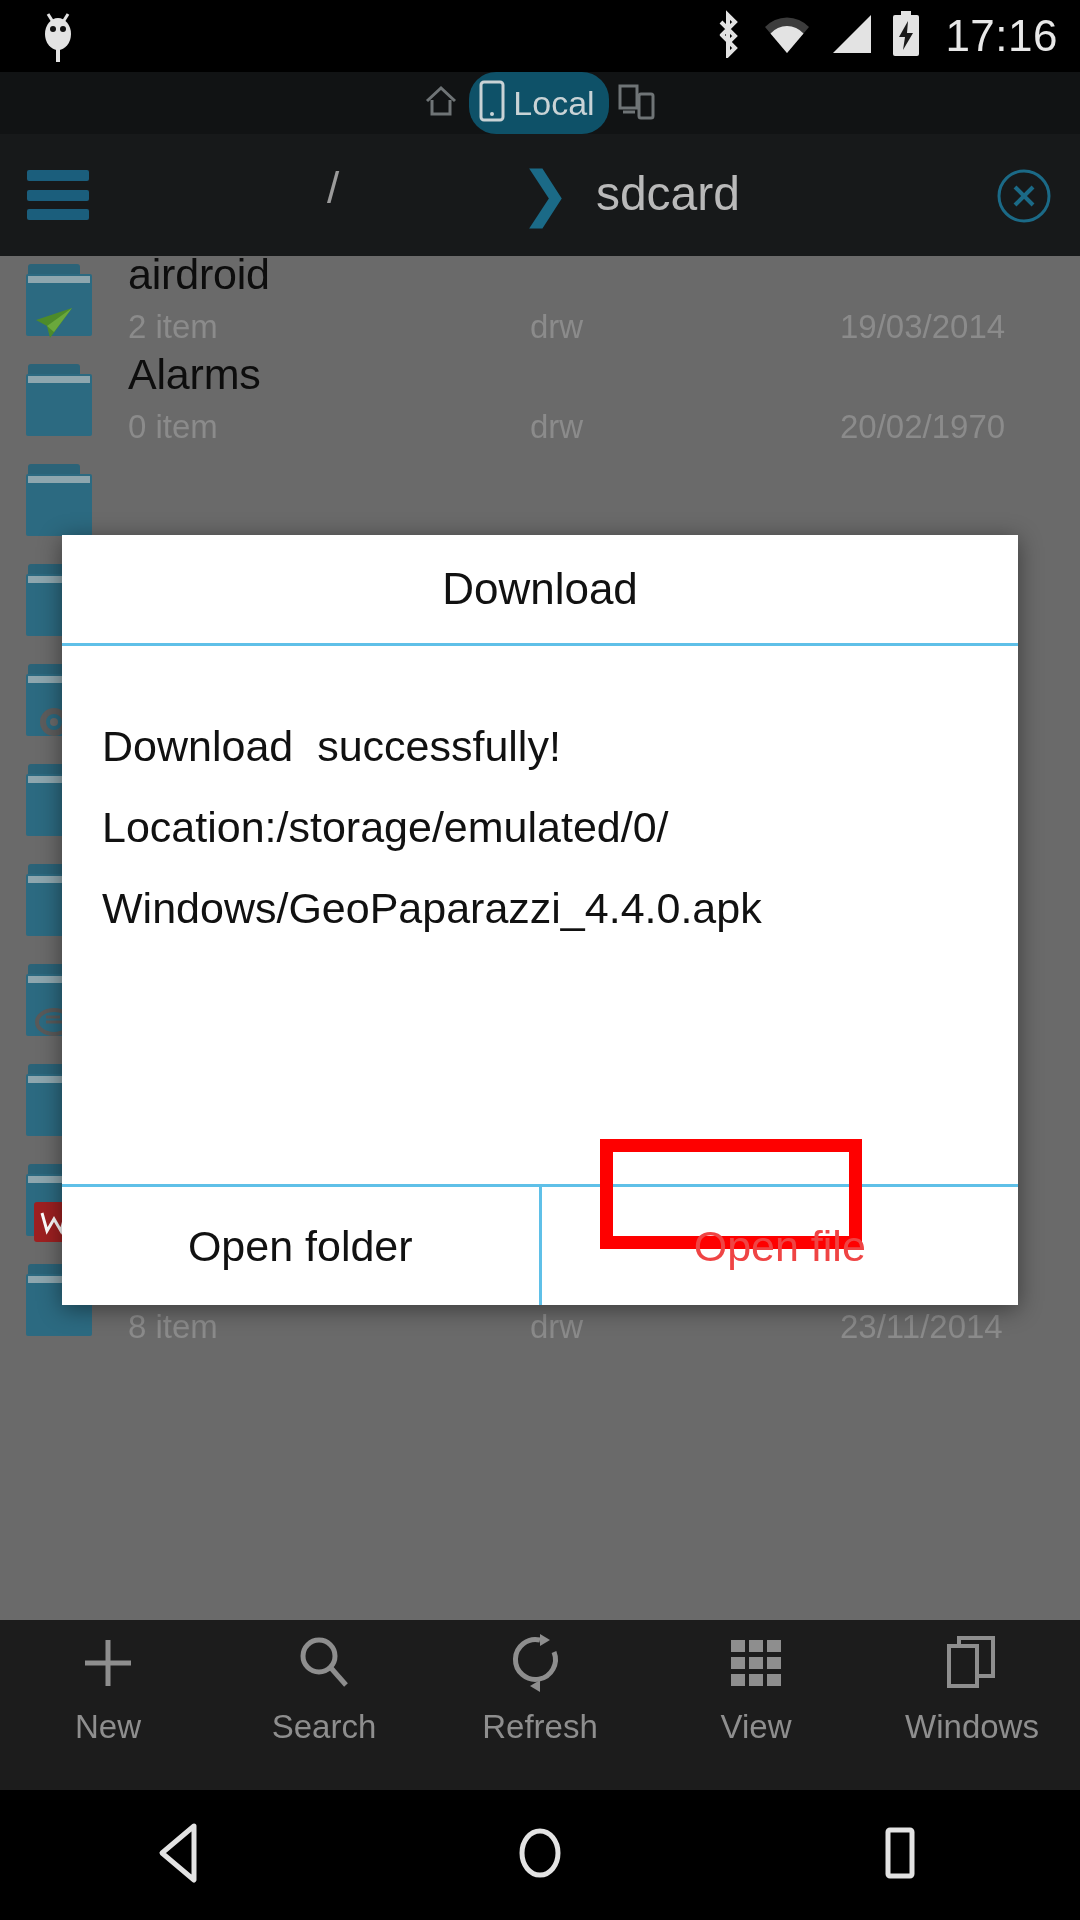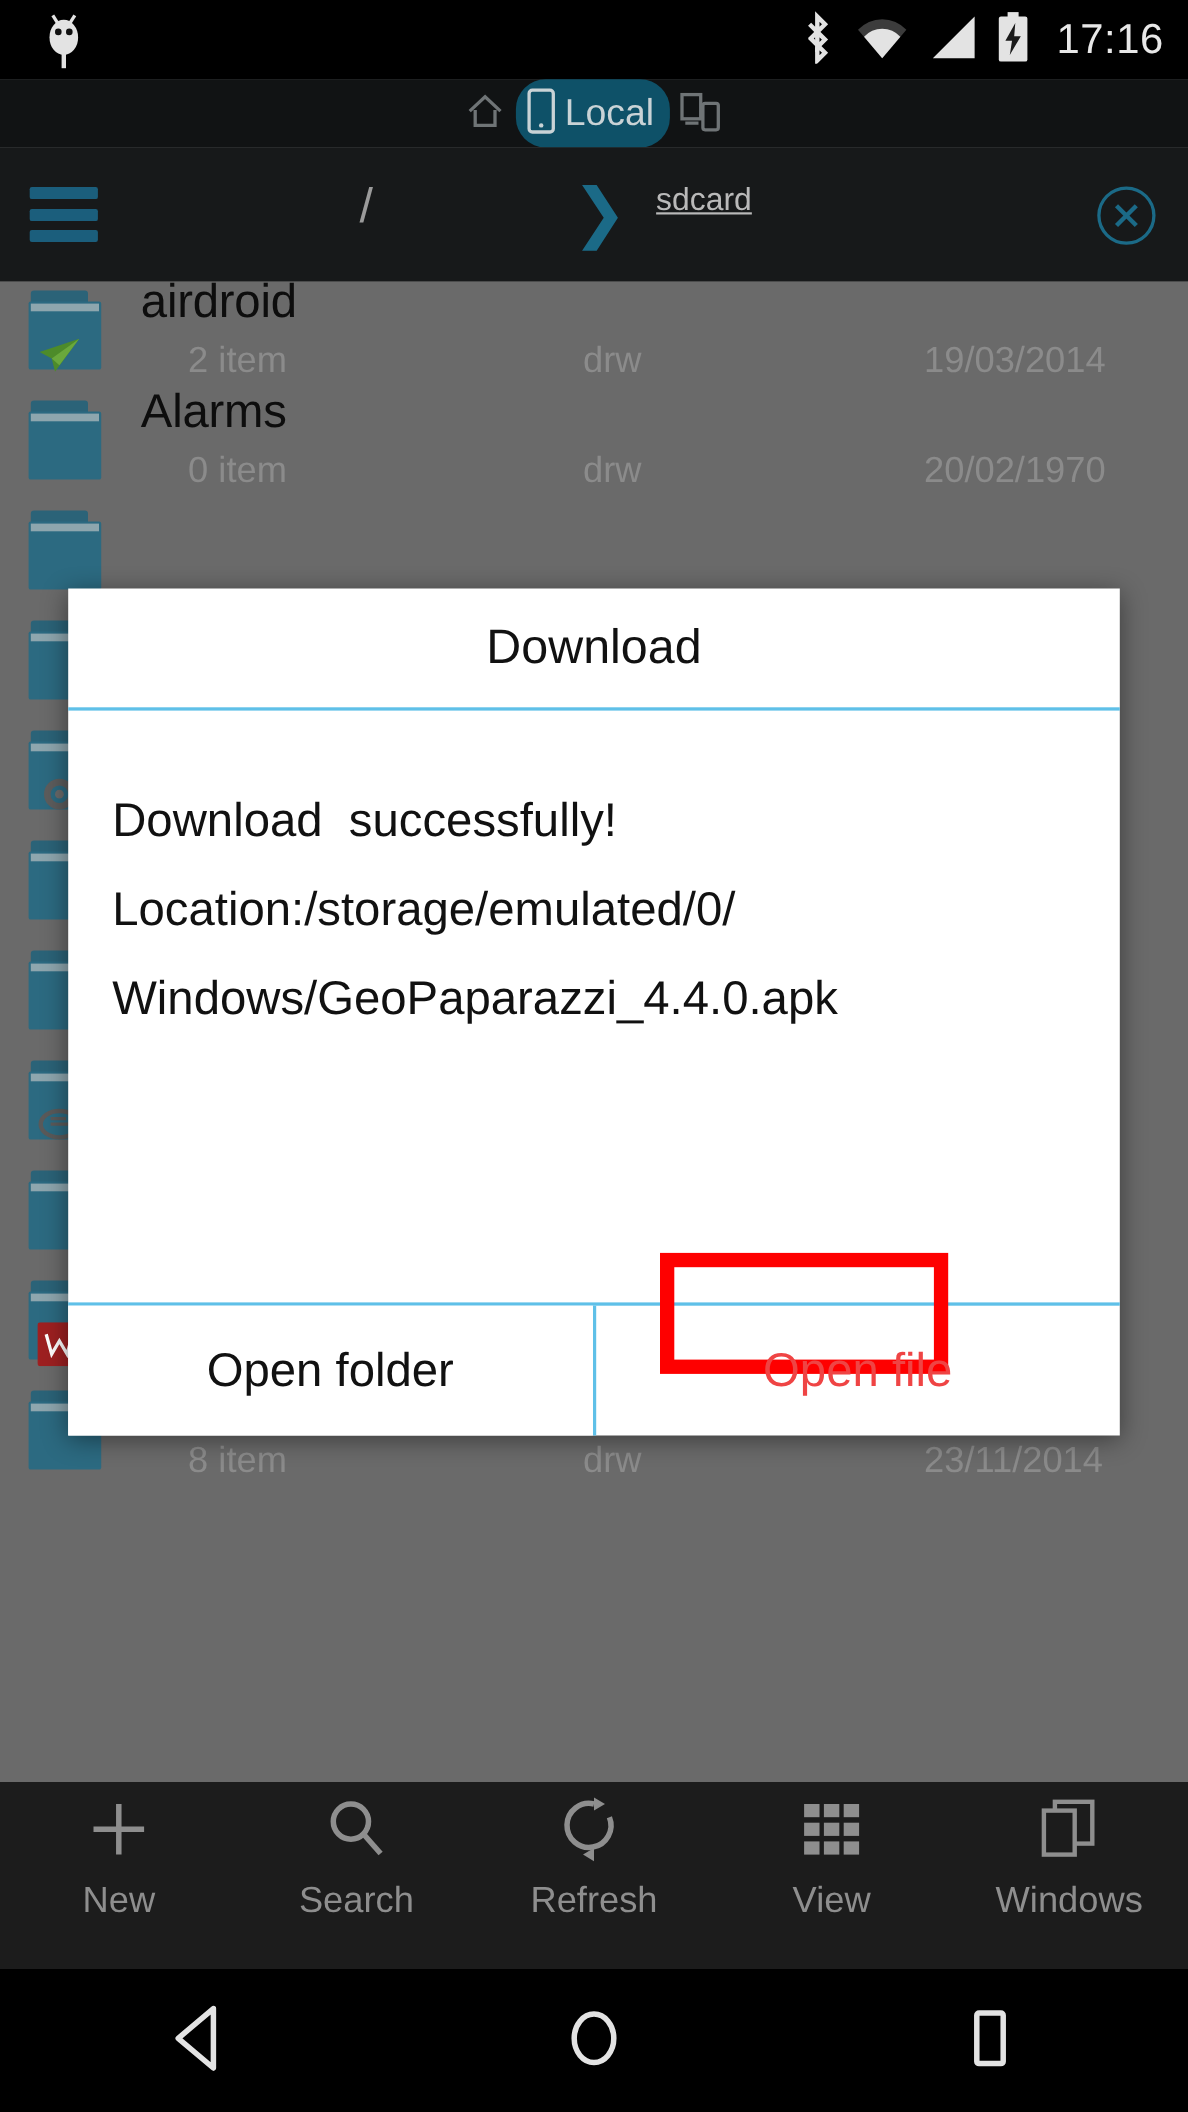--- a/index.html
+++ b/index.html
@@ -6,48 +6,48 @@
   html,body { width:1080px; height:1920px; background:#000; overflow:hidden; }
   body { font-family:"Liberation Sans", sans-serif; -webkit-font-smoothing:antialiased; }
 
   #screen { position:relative; width:1080px; height:1920px; background:#6a6a6a; overflow:hidden; }
 
   
   #statusbar { position:absolute; left:0; top:0; width:1080px; height:72px; background:#000; display:flex; align-items:center; }
   #sb-left { position:absolute; left:30px; top:8px; width:56px; height:56px; }
   #sb-right { position:absolute; right:22px; top:0; height:72px; display:flex; align-items:center; gap:18px; }
   .sb-ico { display:block; }
-  #clock { color:#e8e8e8; font-size:38px; letter-spacing:0.5px; line-height:72px; margin-left:6px; }
+  #clock { color:#e8e8e8; font-size:44px; letter-spacing:0.5px; line-height:72px; margin-left:6px; }
 
   
   #tabstrip { position:absolute; left:0; top:72px; width:1080px; height:62px; background:#111314; display:flex; align-items:center; justify-content:center; gap:0; }
   .tabbtn { display:flex; align-items:center; justify-content:center; height:62px; padding:0 8px; }
   #tab-local { background:#0e5168; padding:0 14px 0 10px; gap:8px;border-radius:27px; }
   #tab-local .lbl { color:#c9d3d6; font-size:34px; line-height:62px; }
 
   
   #pathbar { position:absolute; left:0; top:134px; width:1080px; height:122px; background:#17191a; }
   #hamburger { position:absolute; left:27px; top:36px; width:62px; height:50px; display:flex; flex-direction:column; justify-content:space-between; }
   #hamburger span { display:block; height:11px; border-radius:2px; background:#1b5e7c; }
   #crumb-root { position:absolute; left:305px; top:29px; width:56px; text-align:center; color:#9b9b9b; font-size:44px; }
   #crumb-sep { position:absolute; left:520px; top:24px; color:#1b6a87; font-size:60px; font-weight:300; }
-  #crumb-sdcard { position:absolute; left:540px; top:32px; width:200px; text-align:center; color:#b9b9b9; font-size:29px;text-decoration:underline; }
+  #crumb-sdcard { position:absolute; left:540px; top:32px; width:200px; text-align:right; color:#b9b9b9; font-size:48px; }
   #resize-handle { position:absolute; left:740px; top:168px; width:0; height:0; border-left:22px solid transparent; border-bottom:22px solid #14536b; }
   #close-btn { position:absolute; right:28px; top:34px; width:56px; height:56px; }
 
   
   #filelist { position:absolute; left:0; top:256px; width:1080px; height:1364px; background:#6a6a6a; }
   .row { position:relative; height:100px; }
   .fico { position:absolute; left:26px; top:8px; width:68px; height:72px; }
   .folder-back { position:absolute; left:2px; top:0; width:52px; height:15px; background:#2b6378; border-radius:3px 3px 0 0; }
   .folder-body { position:absolute; left:0; top:10px; width:66px; height:62px; background:#2c6a81; border-radius:2px; }
   .folder-lip { position:absolute; left:2px; top:12px; width:62px; height:7px; background:#8ea6ae; }
   .fname { position:absolute; left:128px; top:-6px; color:#0d0d0d; font-size:43px; letter-spacing:-0.2px; }
   .fmeta { position:absolute; top:52px; color:#8b8b8b; font-size:33px; }
-  .m-items { left:128px;margin-left:43px; }
+  .m-items { left:128px; }
   .m-perm { left:530px; }
   .m-date { left:840px; }
   .badge { position:absolute; width:40px; height:40px; left:8px; top:38px; }
 
   
   #scrim { position:absolute; left:0; top:0; width:1080px; height:1920px; background:rgba(0,0,0,0.0); }
   #dialog { position:absolute; left:62px; top:535px; width:956px; height:770px; background:#fff;
             box-shadow:0 4px 22px rgba(0,0,0,0.45); }
   #dlg-title { height:108px; display:flex; align-items:center; justify-content:center;
                color:#111; font-size:44px; }

